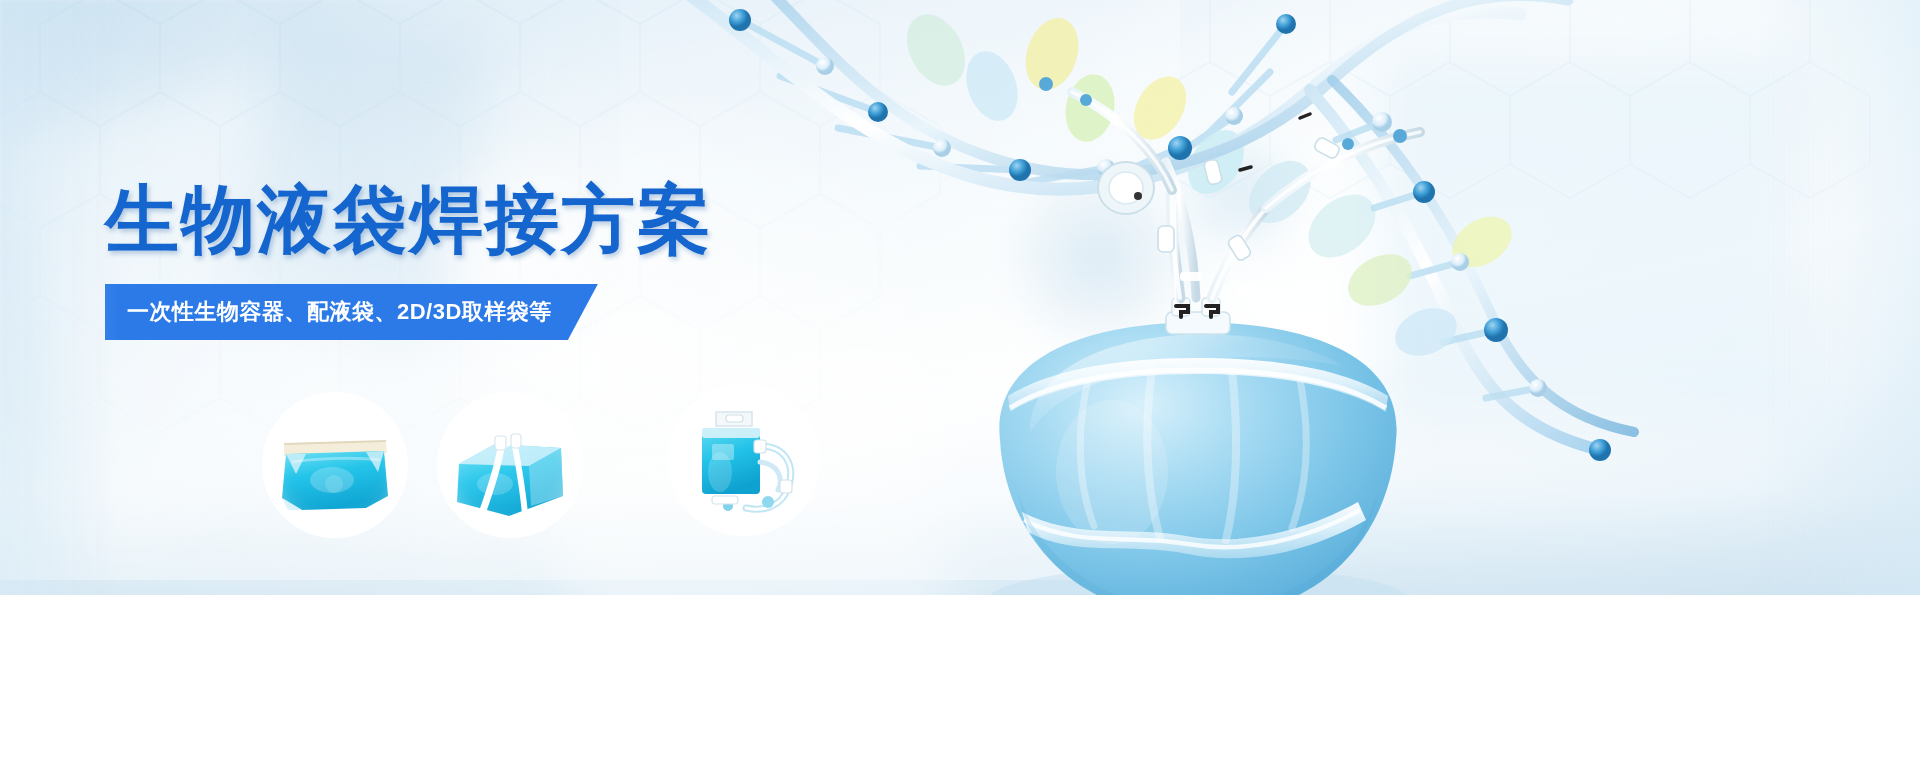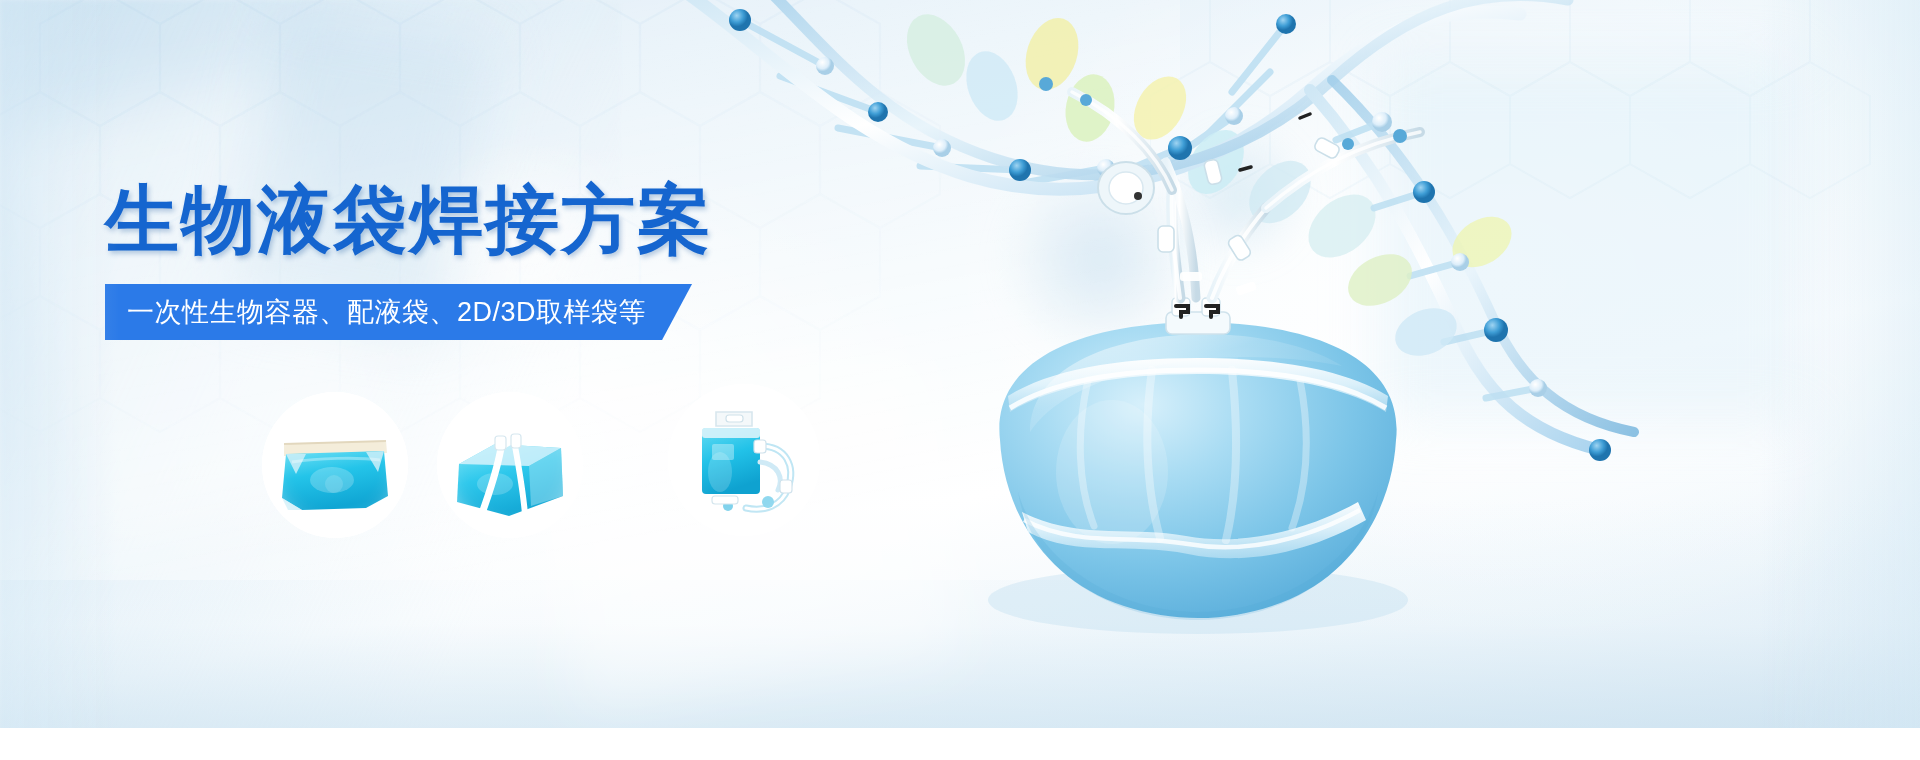--- a/index.html
+++ b/index.html
@@ -5,21 +5,21 @@
 <style>
   * { margin:0; padding:0; box-sizing:border-box; }
   html,body { width:1920px; height:760px; overflow:hidden; }
   body {
     font-family:"Liberation Sans","DejaVu Sans",sans-serif;
     background:#ffffff;
   }
 
   .banner {
     position:relative;
-    width:1920px; height:728px;
+    width:1920px; height:595px;
     overflow:hidden;
     background:#f2f8fc;
   }
 
   
   .bg-base {
     position:absolute; inset:0;
     background:
       radial-gradient(ellipse 900px 600px at 78% 38%, #ffffff 0%, rgba(255,255,255,0) 62%),
       radial-gradient(ellipse 700px 520px at 28% 62%, #ffffff 0%, rgba(255,255,255,0) 60%),
@@ -100,22 +100,22 @@
   .subtitle-bar {
     position:relative;
     height:56px;
     background:#2b7ae8;
     padding:0 46px 0 22px;
     display:flex; align-items:center;
     clip-path:polygon(0 0, 100% 0, calc(100% - 30px) 100%, 0 100%);
     box-shadow:0 2px 7px rgba(30,90,160,.20);
   }
   .subtitle-text {
-    font-size:27px;
-    font-weight:normal;
+    font-size:22px;
+    font-weight:bold;
     color:#ffffff;
     white-space:nowrap;
     letter-spacing:.5px;
   }
 
   
   .thumb {
     position:absolute;
     border-radius:50%;
     overflow:hidden;

